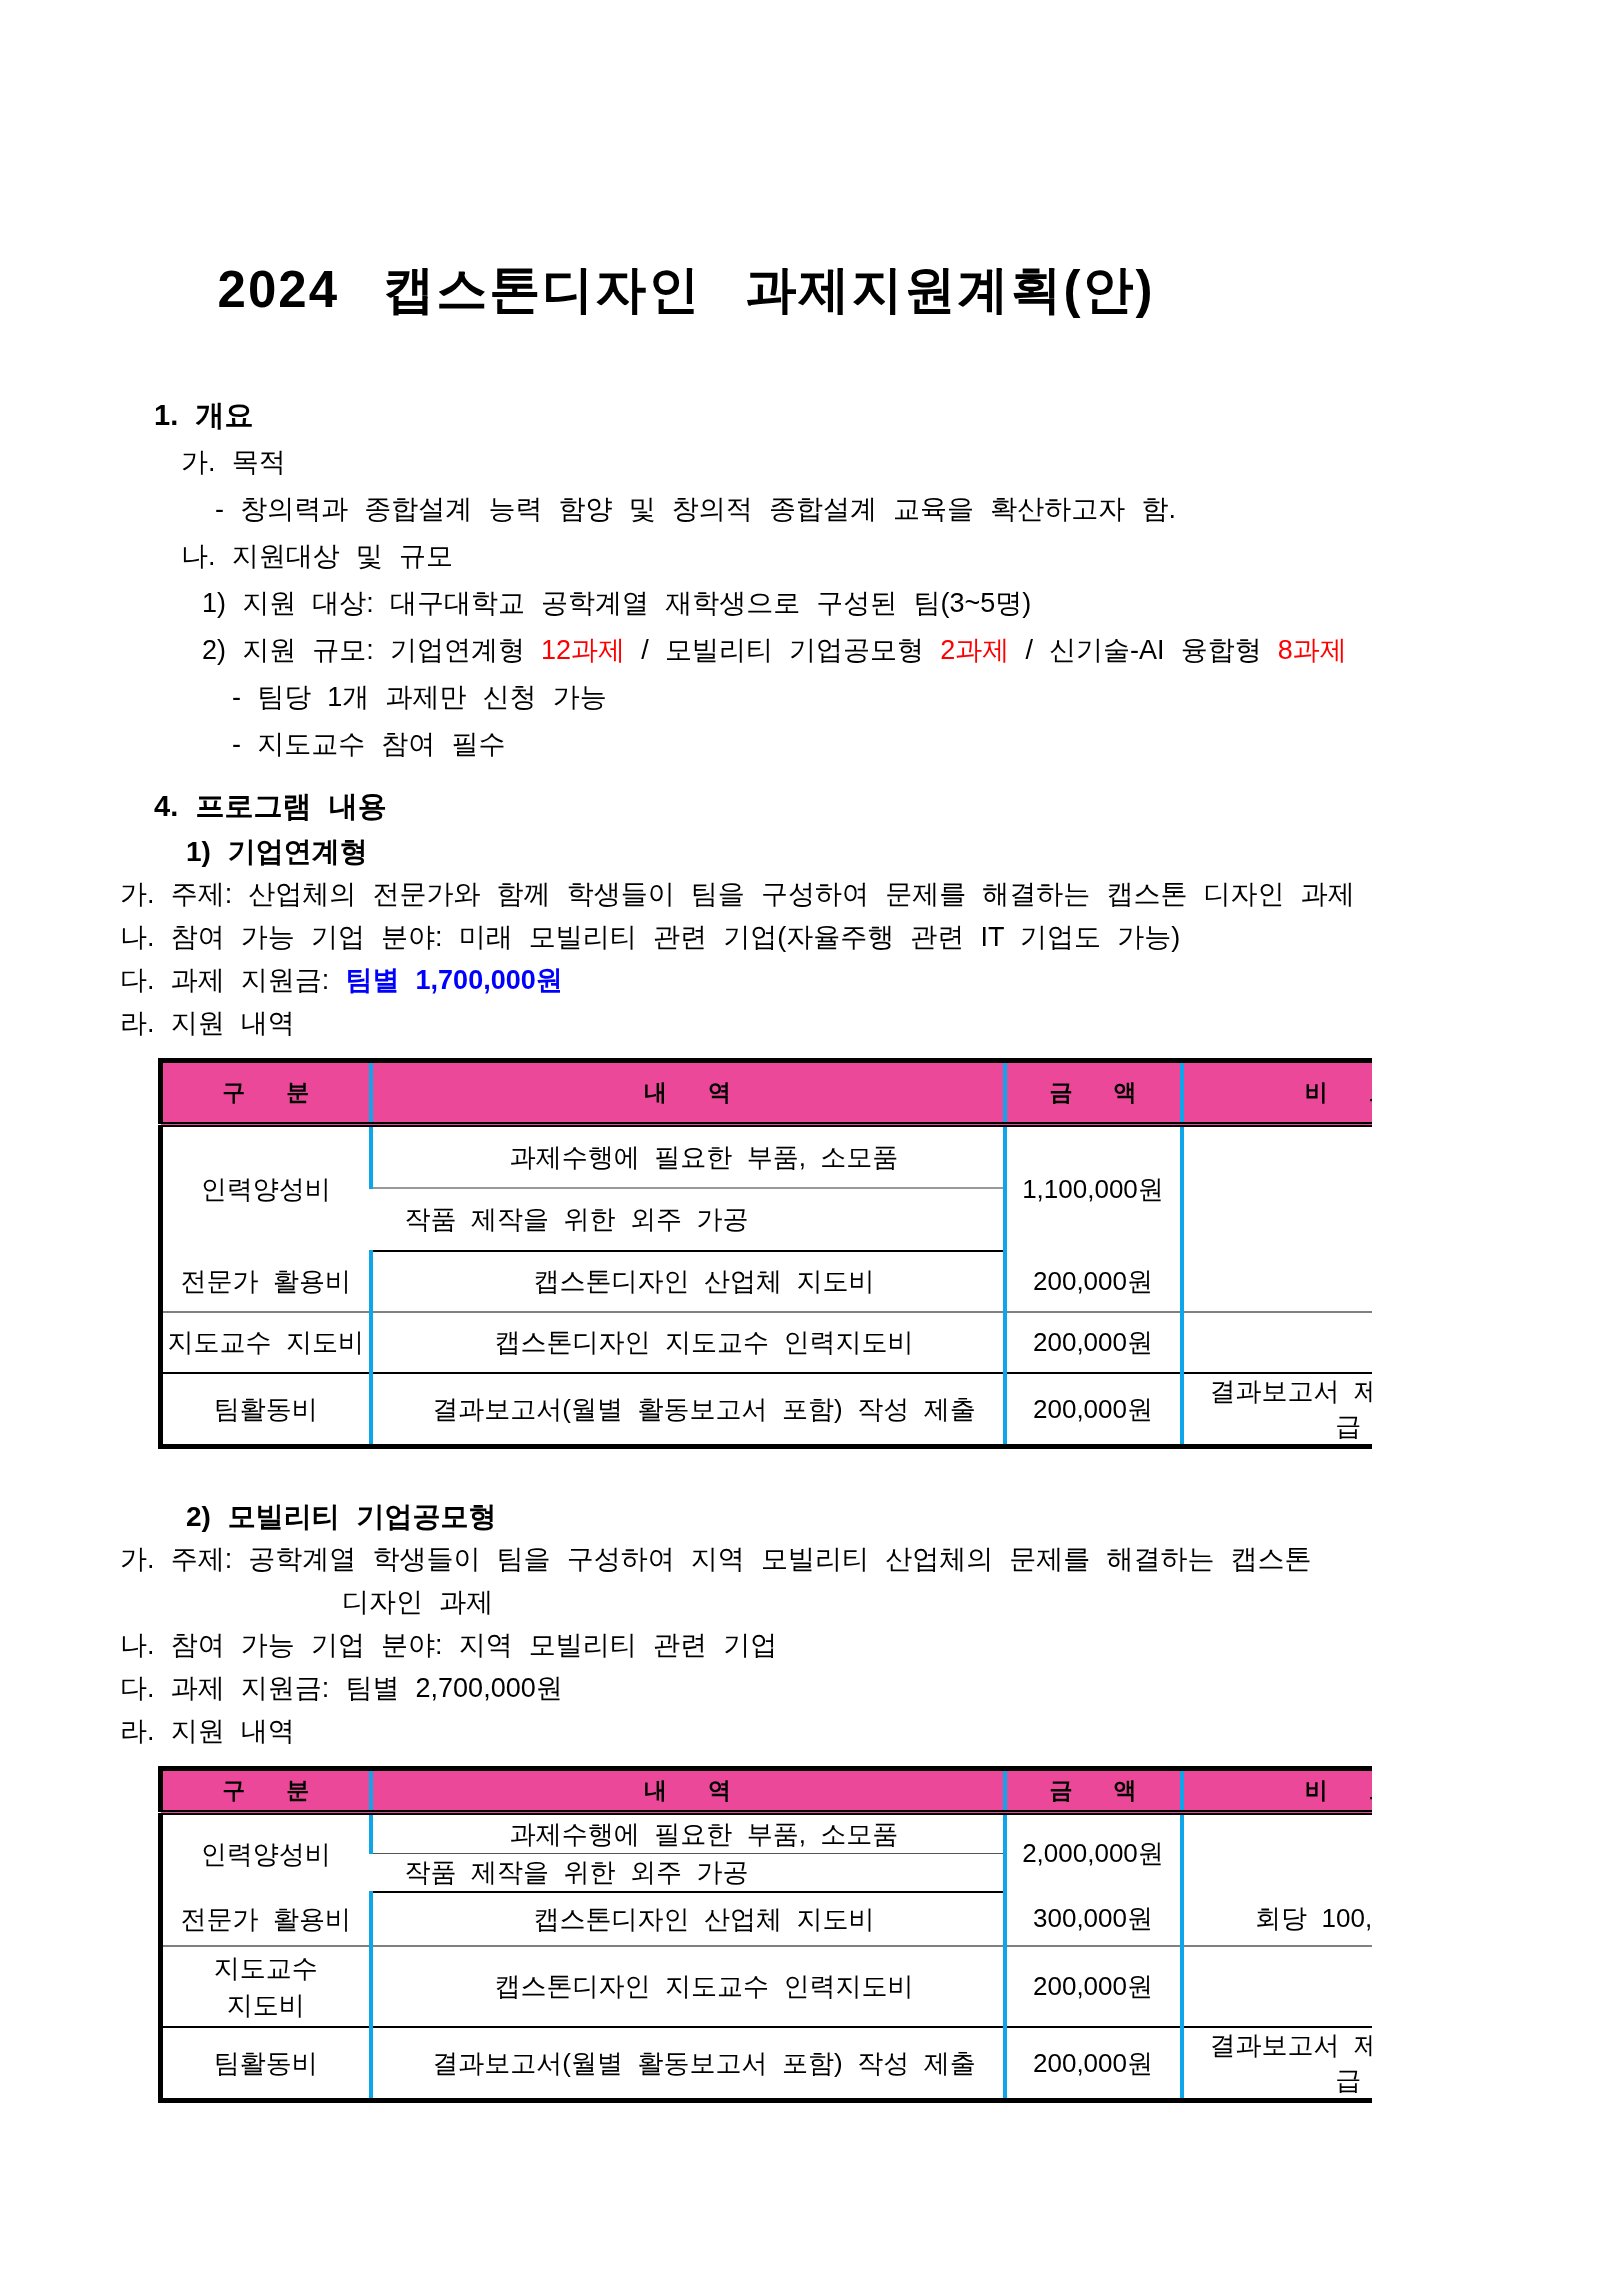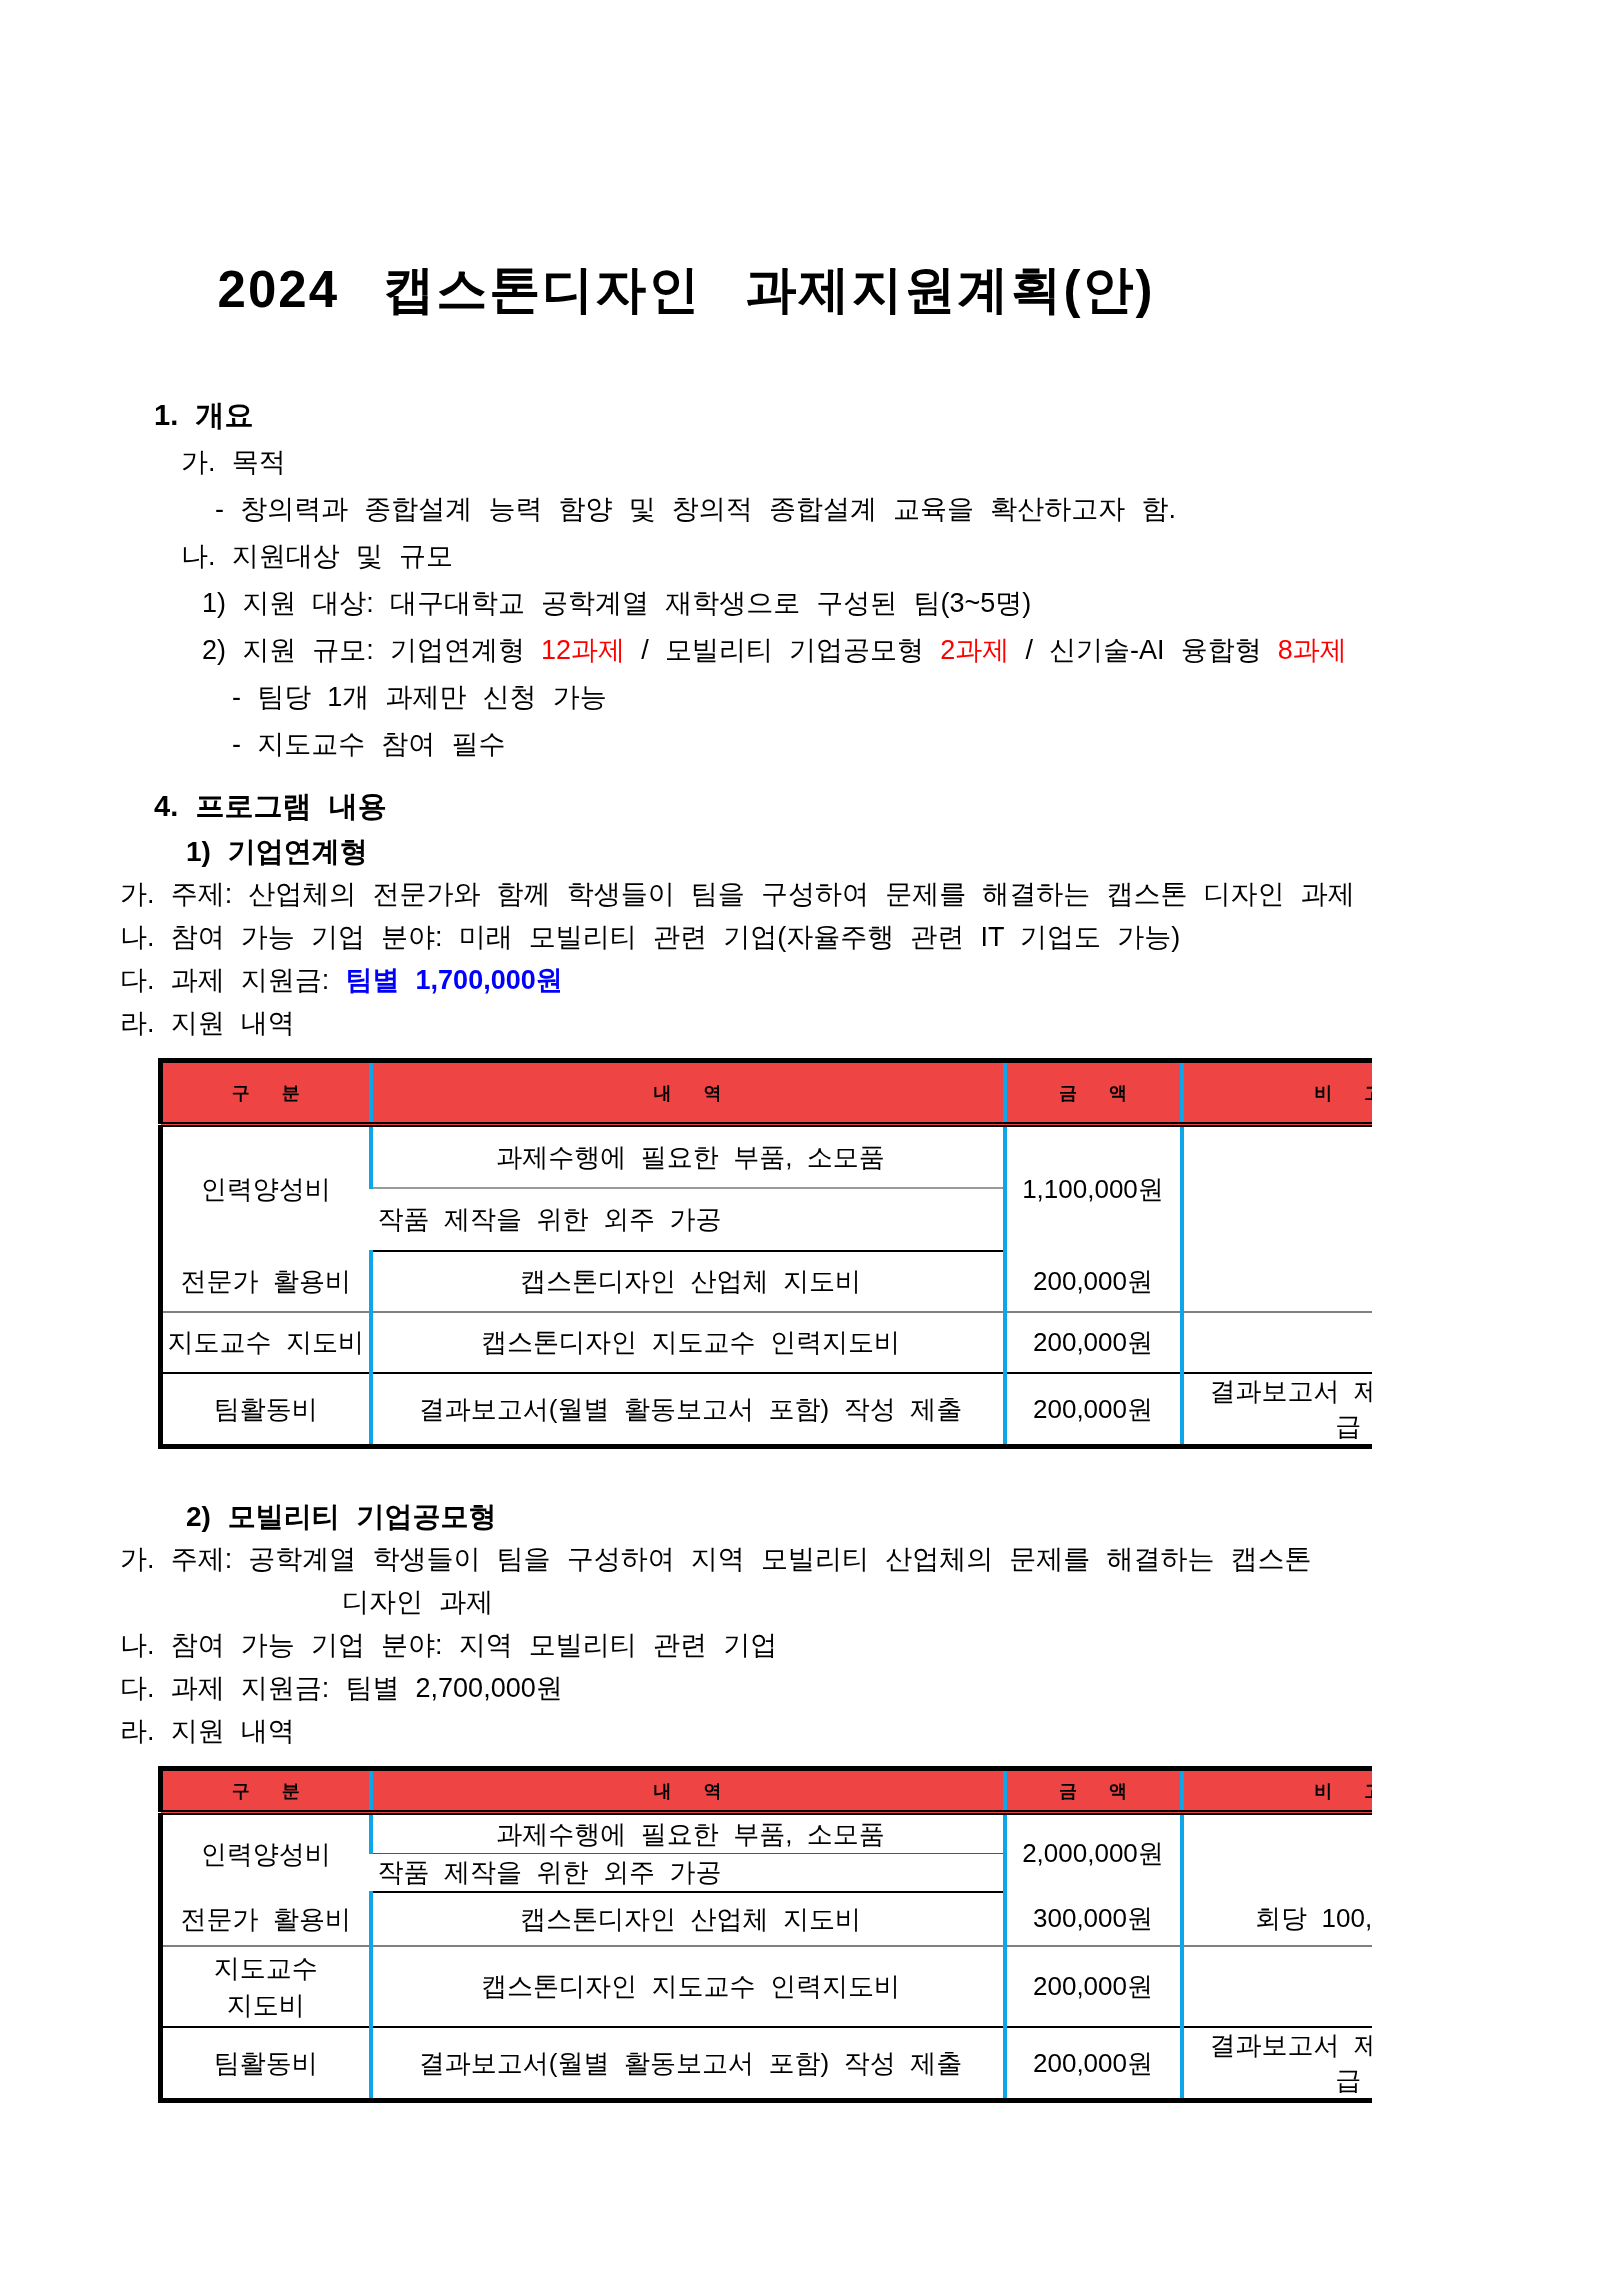--- a/index.html
+++ b/index.html
@@ -52,31 +52,31 @@
     margin:13px 0 0 158px;
     border:5.9px solid #000000;
     font-size:26px;
     word-spacing:0.28em;
   }
   .support-table col.c-cat  { width:210px; }
   .support-table col.c-item { width:634px; }
   .support-table col.c-amt  { width:177px; }
   .support-table col.c-note { width:334px; }
   .support-table th {
-    background:#ef4444;
+    background:#ec4899;
     font-weight:bold;
-    font-size:18px;
+    font-size:23px;
     word-spacing:1.5em;
     text-align:center;
     border-bottom:5.2px double #000000;
   }
   .support-table th + th, .support-table td + td { border-left:4px solid #0ea5e9;text-align:center; }
   .support-table td { vertical-align:middle; }
   .cell-cat  { text-align:center; }
-  .cell-item { text-align:left; padding-left:7px; }
+  .cell-item { text-align:left; padding-left:34px; }
   .cell-amt  { text-align:center; }
   .cell-note { text-align:center; padding:0 20px; }
 
   
   .t1 th { height:57px; }
   .t1 .row-sub1 td { height:58px; }
   .t1 .row-sub2 td { height:59px; }
   .t1 .row-expert td { height:57px; }
   .t1 .row-prof td { height:57px; }
   .t1 .row-team td { height:66px; }

